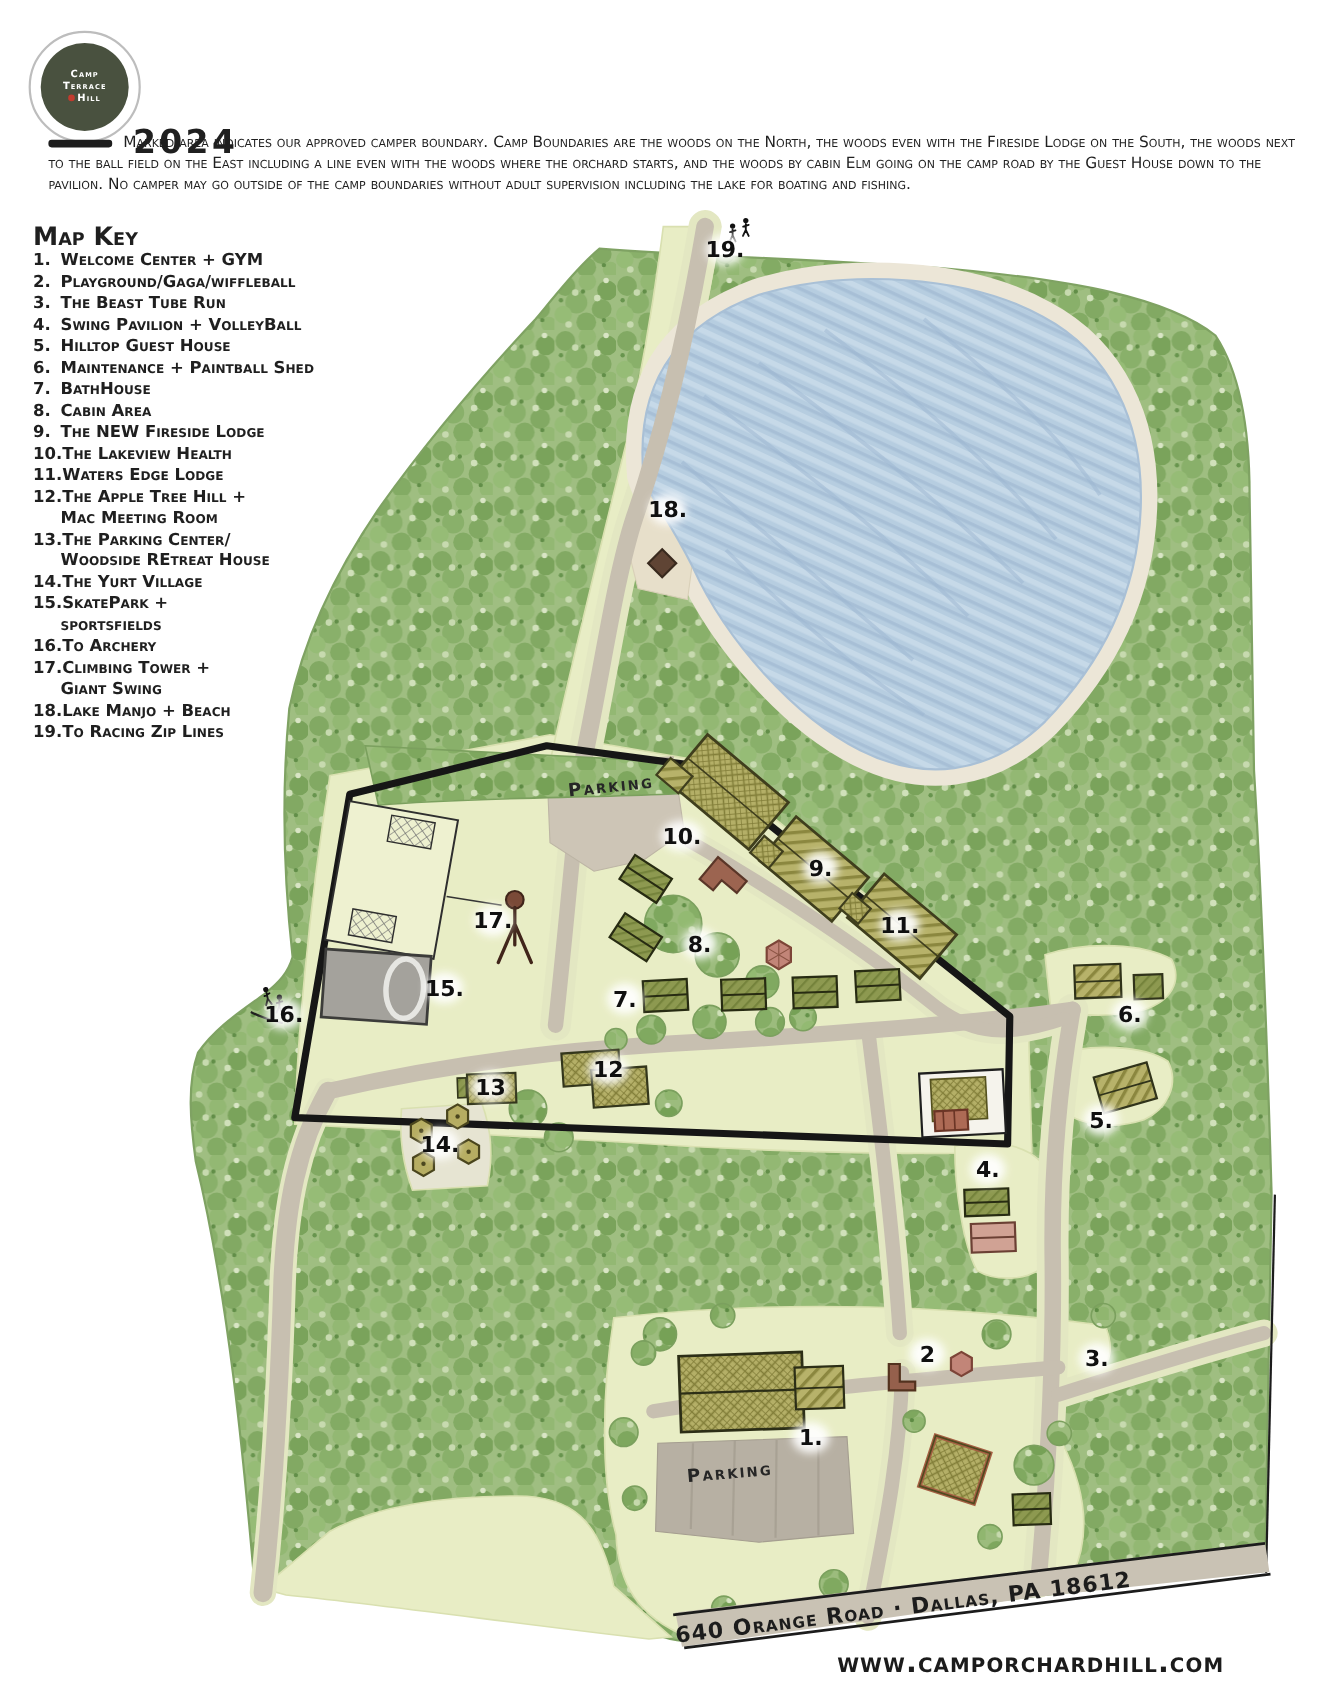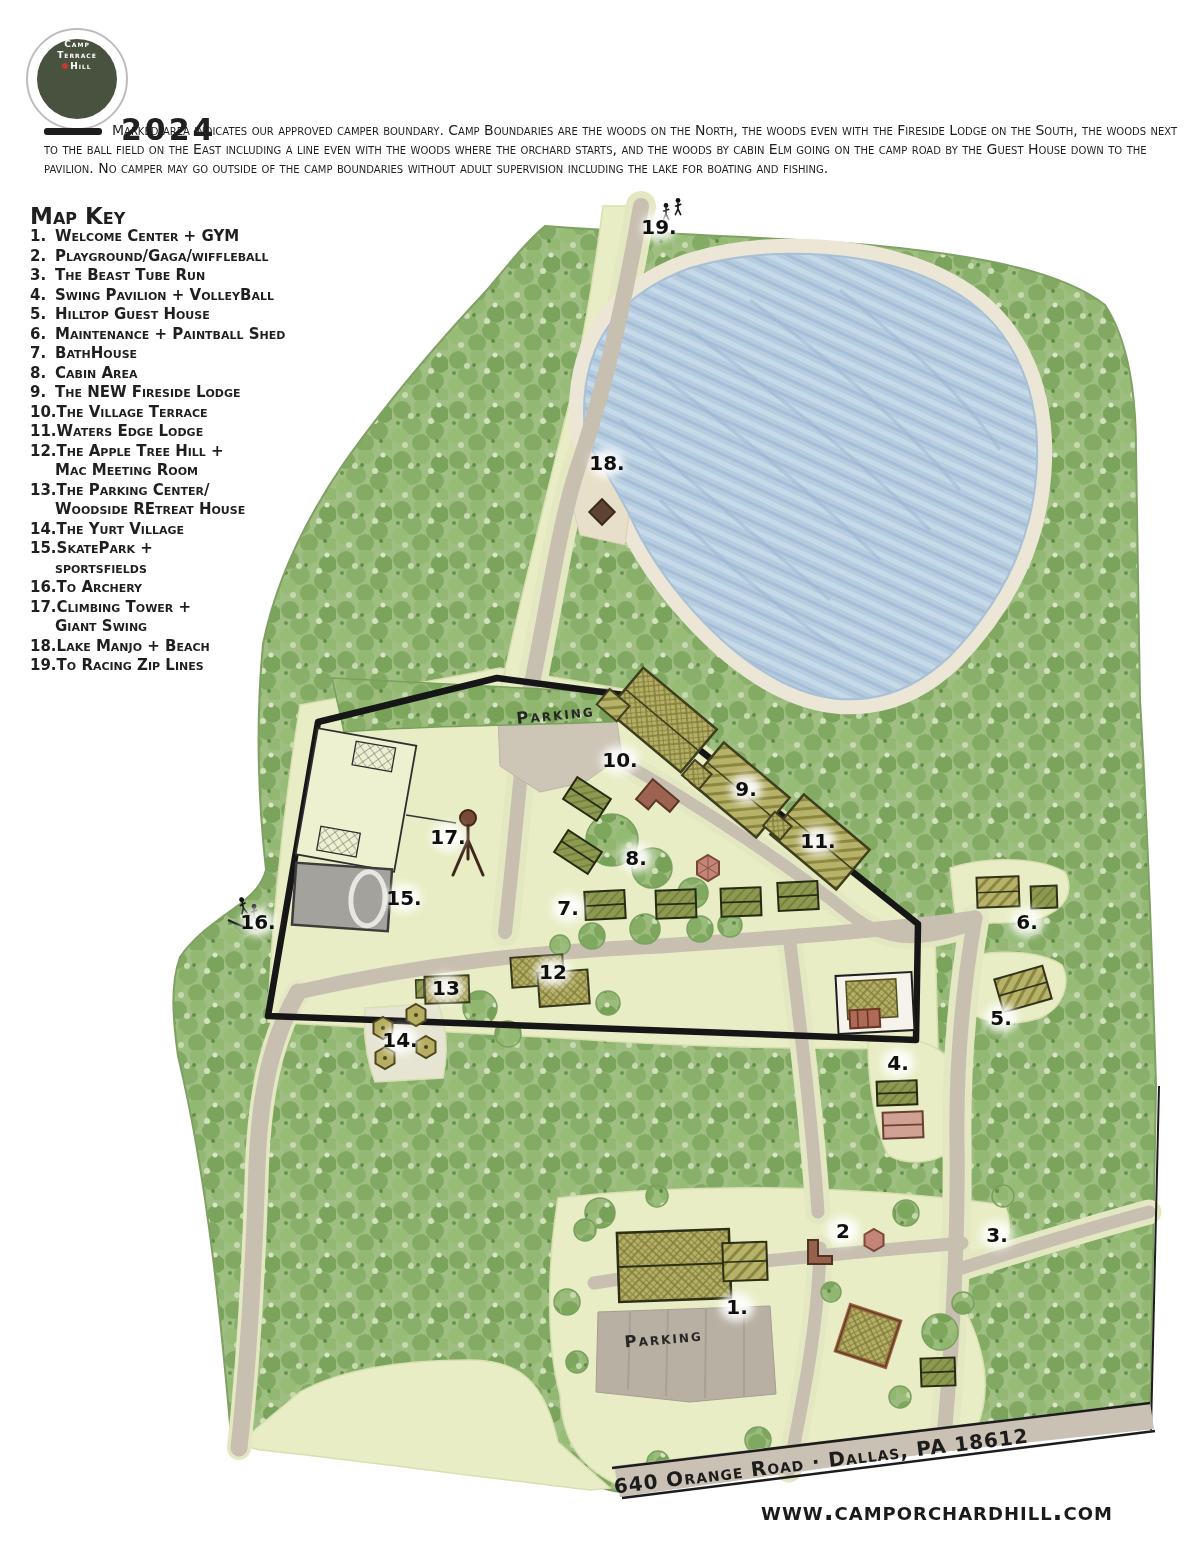--- a/index.html
+++ b/index.html
@@ -3,21 +3,21 @@
 <meta charset="utf-8">
 <style>
   html,body{margin:0;padding:0;background:#fff;}
   .page{position:relative;width:1200px;height:1553px;overflow:hidden;background:#fff;
         font-family:"DejaVu Sans",sans-serif;font-variant:small-caps;color:#1f1f1f;}
   svg.map{position:absolute;left:0;top:0;}
   .hdr{position:absolute;z-index:5;}
   .logo{position:absolute;left:26px;top:28px;width:98px;height:98px;border:2px solid #bdbdbd;
         border-radius:50%;background:#fff;display:flex;align-items:center;justify-content:center;z-index:5;}
   .logo-inner{width:80px;height:80px;border-radius:50%;background:#49513f;color:#fff;display:flex;
-        flex-direction:column;align-items:center;font-size:9px;line-height:11px;
+        flex-direction:column;align-items:center;justify-content:center;font-size:9px;line-height:11px;
         font-weight:700;letter-spacing:1px;text-align:center;}
   .apple{display:inline-block;width:6px;height:6px;background:#c23b2e;border-radius:50%;margin-right:2px;}
   .title{left:120px;top:36px;font-size:33px;font-weight:700;letter-spacing:1px;}
   .year{left:121px;top:78px;font-size:30px;font-weight:700;letter-spacing:3px;margin-top:34px;}
   .note{position:absolute;left:16px;top:121px;width:1150px;font-size:14px;line-height:19px;
         font-weight:400;z-index:5;margin-left:28px;}
   .swatch{display:inline-block;width:58px;height:7px;background:#1d1d1d;border-radius:3px;
         margin-right:10px;vertical-align:middle;}
   .key{position:absolute;left:30px;top:205px;width:305px;z-index:5;}
   .key-title{font-size:23px;font-weight:700;line-height:22px;}
@@ -466,21 +466,21 @@
     <div class="key-item">
         <span class="num">8.</span>
         <span class="lbl">Cabin Area</span>
       </div>
     <div class="key-item">
         <span class="num">9.</span>
         <span class="lbl">The NEW Fireside Lodge</span>
       </div>
     <div class="key-item">
         <span class="num">10.</span>
-        <span class="lbl">The Village Terrace</span>
+        <span class="lbl">The Lakeview Health</span>
       </div>
     <div class="key-item">
         <span class="num">11.</span>
         <span class="lbl">Waters Edge Lodge</span>
       </div>
     <div class="key-item">
         <span class="num">12.</span>
         <span class="lbl">The Apple Tree Hill +</span>
       </div>
     <div class="key-item">

